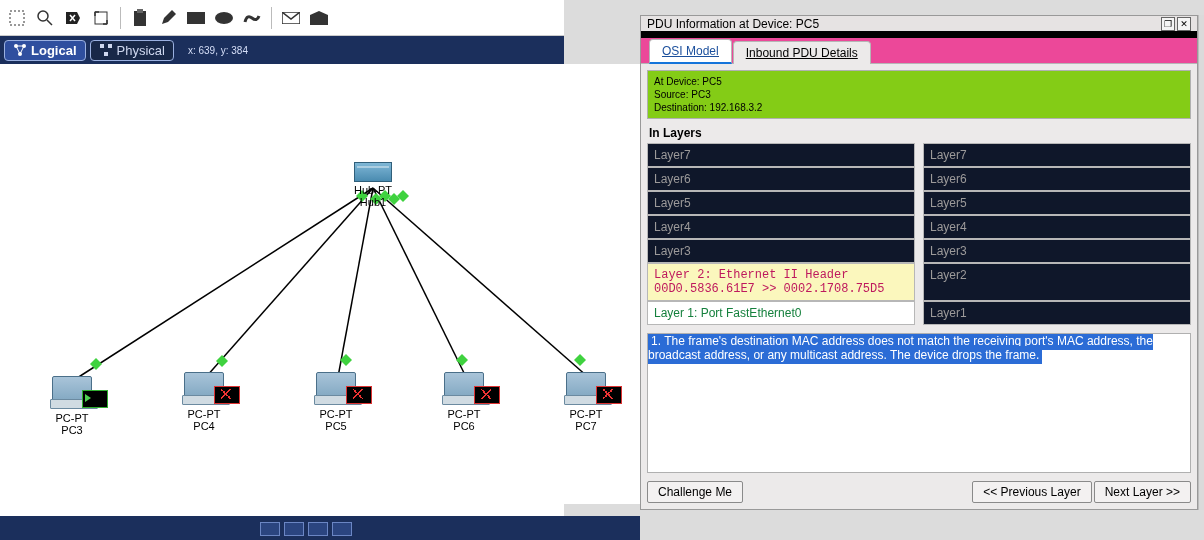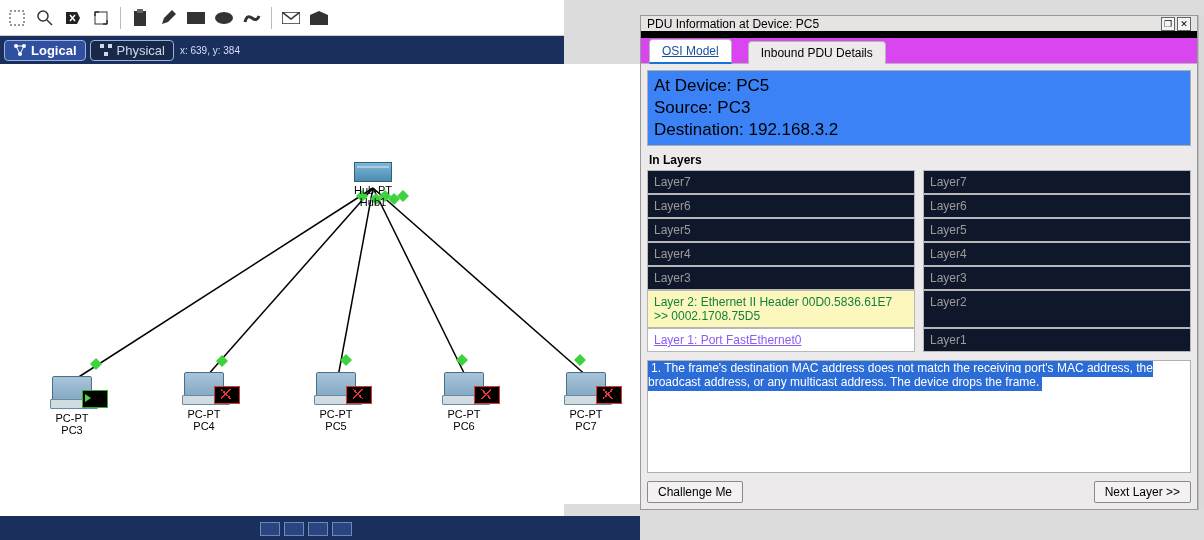--- a/index.html
+++ b/index.html
@@ -53,21 +53,21 @@
     background: #2f4f9f;
     border: 1px solid #9ab0e0;
   }
   .view-tab.inactive {
     background: #182848;
     border: 1px solid #9ab0e0;
     color: #cfd8ef;
   }
   .coords {
     color: #d6dff8; font-size: 10px;
-    margin-left: 2px;
+    margin-left: 10px;
   }
   .canvas {
     position: relative;
     width: 640px;
     height: 440px;
     background: #fff;
   }
   .hscroll {
     position:absolute; left:0; bottom:0; width:640px; height:12px;
     background:#e8e8e8; border-top:1px solid #bbb;
@@ -139,24 +139,25 @@
     display:flex; align-items:center;
     padding: 0 6px;
     font-size: 12px;
   }
   .pdu-title-controls {
     margin-left:auto; display:flex; gap:2px;
   }
   .win-ctrl { width:14px; height:14px; border:1px solid #666; font-size:9px; display:flex; align-items:center; justify-content:center; background:#f5f5f5;}
   .pdu-tabs {
     display:flex; height:26px; align-items:flex-end;
-    background:#d946ef;
+    background:#ec4899;
     border-bottom:1px solid #b6b6b6;
     padding-left:8px;
-    gap:16px;
+    gap:1px;
+    text-decoration:underline;
   }
   .pdu-tab {
     padding:4px 12px;
     font-size:12px;
     border:1px solid #b6b6b6;
     border-bottom:none;
     background:#eceaea;
     border-radius:4px 4px 0 0;
     position:relative;
     top:1px;
@@ -167,45 +168,45 @@
     color:#1b4f9c;
     text-decoration:underline;
   }
   .pdu-body {
     padding:6px;
     height: calc(100% - 48px);
     display:flex; flex-direction:column;
   }
   .info-box {
     border:1px solid #b0b0b0;
-    background:#3b82f6;
+    background:#84cc16;
     padding:4px 6px;
-    font-size:17px;
+    font-size:10px;
     line-height:1.3;
   }
   .layers-head {
     display:flex; margin-top:4px; font-weight:bold; font-size:12px;
   }
   .layers-head > div { flex:1; padding:3px 2px; }
   .layers {
     display:flex; flex-direction:column; gap:0;
   }
   .layer-row { display:flex; }
   .layer-cell {
     flex:1; border:1px solid #b7b7b7;
     padding:4px 6px; font-size:12px;
     background:#0f172a; color:#9c9a9a;
     margin-left:0;
   }
   .layer-cell.out { margin-left:8px; }
   .layer-cell.active {
-    background:#fbf7bd; color:#15803d;
+    background:#fbf7bd; color:#be185d;font-family:Liberation Mono, monospace;
   }
   .layer-cell.plain {
-    background:#fff; color:#8b5cf6;text-decoration:underline;
+    background:#fff; color:#15803d;
   }
   .desc-box {
     margin-top:8px;
     border:1px solid #b0b0b0;
     background:#fff;
     flex:1;
     padding:0;
     font-size:12px;
     overflow:hidden;
   }
@@ -448,18 +449,19 @@
           <div class="layer-cell plain">Layer 1: Port FastEthernet0</div>
           <div class="layer-cell out">Layer1</div>
         </div>
     </div>
     <div class="desc-box">
       <span class="sel">1. The frame's destination MAC address does not match the receiving port's MAC address, the broadcast address, or any multicast address. The device drops the frame.</span>
     </div>
     <div class="btn-row">
       <div class="btn">Challenge Me</div>
       <div class="spacer"></div>
+      <div class="btn">&lt;&lt; Previous Layer</div>
       <div class="btn">Next Layer &gt;&gt;</div>
     </div>
   </div>
 </div>
 
 <div class="right-strip"></div>
 
 </body></html>

